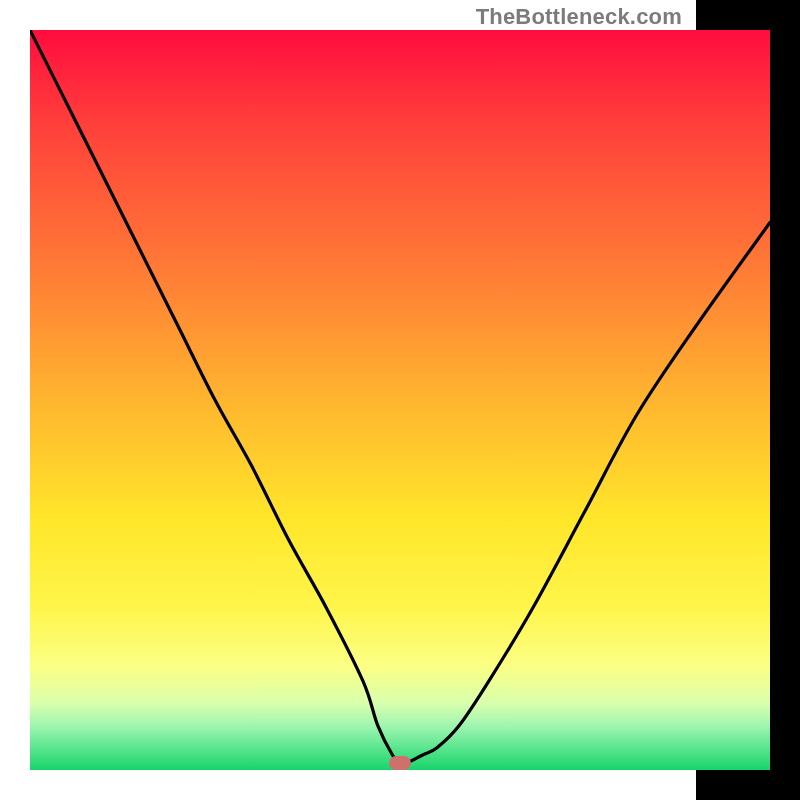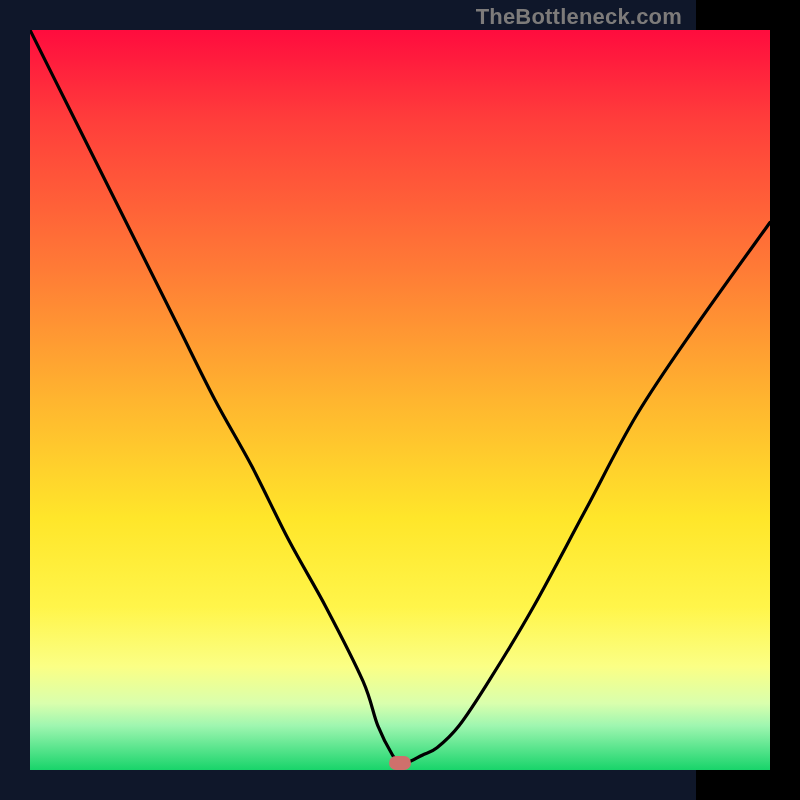--- a/index.html
+++ b/index.html
@@ -8,21 +8,21 @@
     width: 800px;
     height: 800px;
     background: #000;
     overflow: hidden;
     font-family: Arial, Helvetica, sans-serif;
   }
   .frame {
     position: relative;
     width: 696px;
     height: 800px;
-    background: #0f172a;
+    background: #ffffff;
   }
   .watermark {
     position: absolute;
     top: 4px;
     right: 14px;
     color: #7d7b7a;
     font-size: 22px;
     font-weight: 600;
     letter-spacing: 0.2px;
     z-index: 5;

